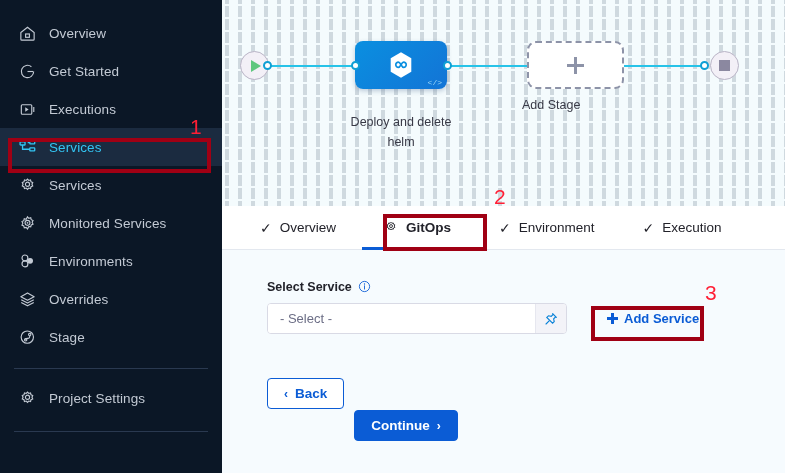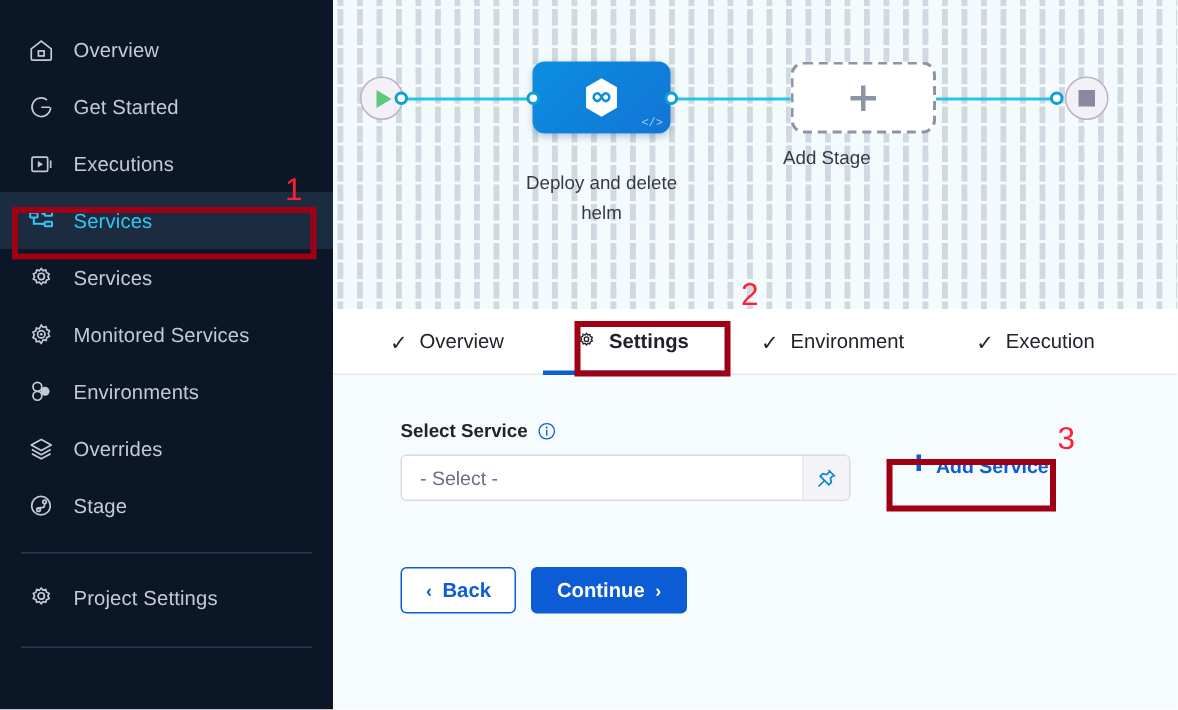--- a/index.html
+++ b/index.html
@@ -192,21 +192,21 @@
 
   
   .form {
     flex: 1 1 auto;
     background: #f6fbfe;
     padding: 30px 0 0 45px;
     position: relative;
   }
   .field-label {
     font-size: 12.5px; font-weight: bold; color: #22222a;
-    display: flex; align-items: flex-end; gap: 6px;
+    display: flex; align-items: flex-start; gap: 6px;
     margin-bottom: 9px;
   }
   .info-ico { display:inline-flex; }
   .select-row { display: flex; align-items: flex-start; gap: 16px; }
   .select-wrap {
     display: flex; align-items: stretch;
     width: 300px; height: 31px;
     border: 1px solid #d9dae5;
     border-radius: 4px;
     background: #fff;
@@ -222,21 +222,21 @@
   }
   .pin-btn {
     width: 31px;
     border-left: 1px solid #e6e7ef;
     background: #f3f3f8;
     display: flex; align-items: center; justify-content: center;
     cursor: pointer;
   }
   .add-service {
     margin-left: 21px;
-    display: flex; align-items: flex-start; gap: 6px;
+    display: flex; align-items: center; gap: 6px;
     color: #0b5cd5; font-size: 13px; font-weight: bold;
     cursor: pointer;
     height: 31px;
     padding: 0 3px;
   }
   .plus-sm { position: relative; width: 11px; height: 11px; flex:0 0 11px; }
   .plus-sm::before, .plus-sm::after { content:""; position:absolute; background:#0b5cd5; }
   .plus-sm::before { left: 4px; top: 0; width: 3px; height: 11px; }
   .plus-sm::after { top: 4px; left: 0; height: 3px; width: 11px; }
 
@@ -244,21 +244,21 @@
   .btn {
     height: 31px;
     border-radius: 4px;
     display: inline-flex; align-items: center; justify-content: center;
     gap: 7px;
     font-size: 13.5px; font-weight: bold;
     cursor: pointer;
     padding: 0 16px;
   }
   .btn-back { background:#fff; border:1px solid #0b5cd5; color:#0b5cd5; }
-  .btn-continue { background:#0b5cd5; border:1px solid #0b5cd5; color:#fff; }
+  .btn-continue { background:#0b5cd5; border:1px solid #0b5cd5; color:#fff;margin-top:32px; }
   .chev { font-size: 12px; }
 
   
   .ann-box {
     position: absolute;
     border: 4px solid #a00014;
     z-index: 50;
     pointer-events: none;
   }
   .ann-num {
@@ -448,21 +448,21 @@
         <span>Overview</span>
       </div>
 
       <div class="tab selected">
         <span class="tick">
           <svg width="14" height="14" viewBox="0 0 20 20" fill="none" stroke="#22222a" stroke-width="1.3">
             <path d="M10 3.2l1.3 1.5 1.9-.5.5 1.9 1.8.8-.8 1.8.8 1.8-1.8.8-.5 1.9-1.9-.5L10 14.2l-1.3-1.5-1.9.5-.5-1.9-1.8-.8.8-1.8-.8-1.8 1.8-.8.5-1.9 1.9.5z"></path>
             <circle cx="10" cy="8.7" r="2.1"></circle>
           </svg>
         </span>
-        <span>Settings</span>
+        <span>GitOps</span>
       </div>
 
       <div class="tab">
         <span class="tick">✓</span>
         <span>Environment</span>
       </div>
 
       <div class="tab">
         <span class="tick">✓</span>
         <span>Execution</span>

